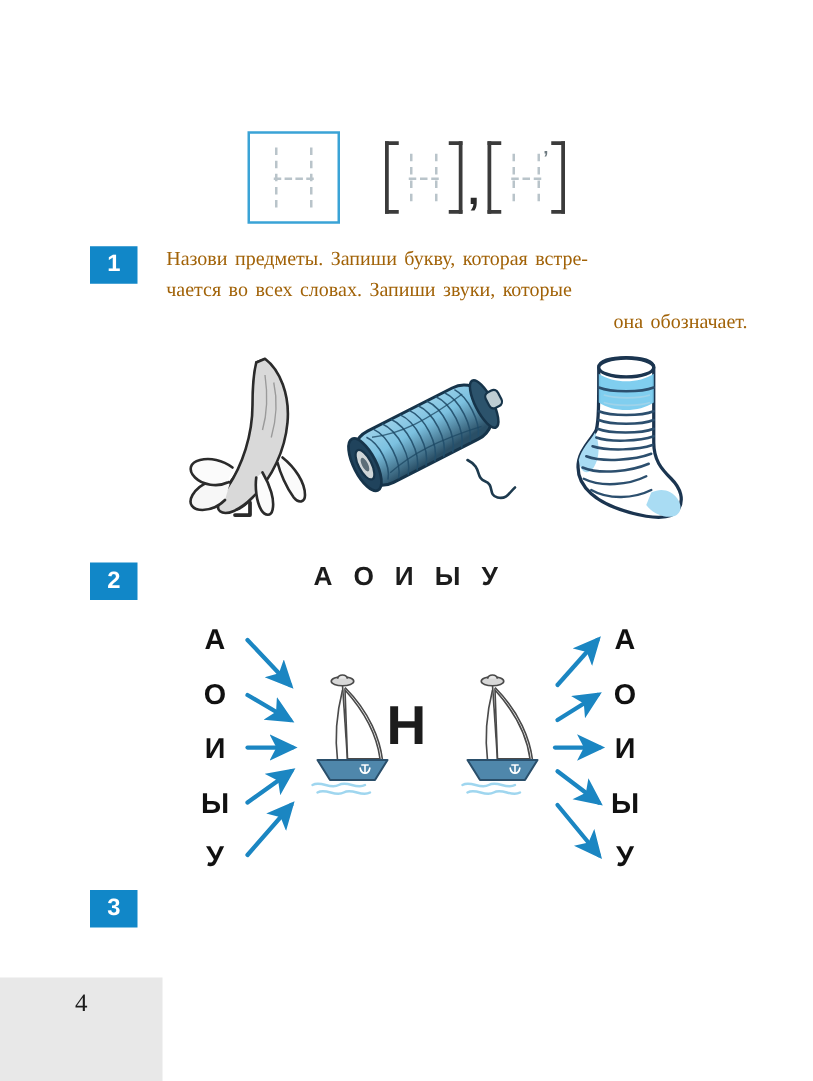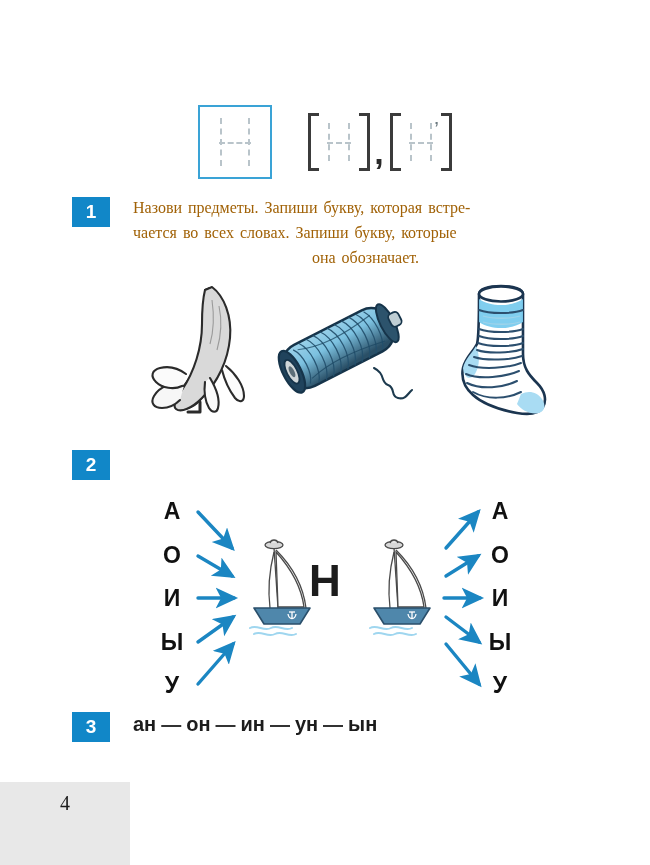--- a/index.html
+++ b/index.html
@@ -154,21 +154,21 @@
     top: 196px;
     left: 133px;
     width: 465px;
     font-size: 16px;
     line-height: 1.55;
     color: #a16207;
     text-align: justify;
     word-spacing: 2px;
     font-family: Liberation Serif, serif;
   }
-  .task1-text .lastline { text-align: center; }
+  .task1-text .lastline { text-align: right; }
 
   
   .pictures {
     position: absolute;
     top: 282px;
     left: 0;
     width: 650px;
     height: 146px;
   }
   .pic { position: absolute; }
@@ -323,21 +323,21 @@
         </span>
         <span class="brk close"></span>
       </div>
 
     </div>
   </div>
 
   <div class="badge" id="badge-1">1</div>
   <div class="task1-text">
     <div>Назови предметы. Запиши букву, которая встре-</div>
-    <div>чается во всех словах. Запиши букву, которые</div>
+    <div>чается во всех словах. Запиши звуки, которые</div>
     <div class="lastline">она обозначает.</div>
   </div>
 
   <div class="pictures">
 
     <svg class="pic" id="pic-banana" viewBox="0 0 106 132">
       <g stroke="#2b2b2b" stroke-width="2.1" stroke-linejoin="round" stroke-linecap="round">
         <path d="M62 6 C74 16 82 38 80 58 C78 80 66 102 52 118 C44 127 36 128 32 124 C28 120 30 112 36 104 C50 86 60 62 60 40 C60 24 58 14 57 8 Z" fill="#f4f4f4"></path>
         <path d="M57 8 C55 16 54 30 54 42 C54 66 46 90 34 108 C28 117 24 124 28 127 C33 131 44 126 54 116 C70 100 80 78 82 56 C84 34 76 14 64 5 Z" fill="#d9d9d9"></path>
         <path d="M36 104 C24 100 12 104 6 114 C2 121 6 126 14 126 C22 126 28 122 32 118" fill="#f7f7f7"></path>
@@ -413,20 +413,21 @@
       </g>
       <g stroke="#9fd3ea" stroke-width="1.3" fill="none">
         <path d="M28 34 C38 37 56 37 65 34"></path>
         <path d="M28 40 C38 43 56 43 65 40"></path>
       </g>
     </svg>
 
   </div>
 
   <div class="badge" id="badge-2">2</div>
+  <div class="vowel-header">А  О  И  Ы  У</div>
 
   <div class="diagram">
 
     <svg class="arrow-svg" viewBox="0 0 650 215">
       <defs>
         <marker id="ah" markerWidth="7" markerHeight="7" refX="5.4" refY="3.1" orient="auto">
           <path d="M0,0 L6.6,3.1 L0,6.2 L1.6,3.1 Z" fill="#1b86c2"></path>
         </marker>
       </defs>
       <g stroke="#1b86c2" stroke-width="3.4" marker-end="url(#ah)" fill="none" stroke-linecap="round">
@@ -501,21 +502,18 @@
         <path d="M10 94 C17 90 24 98 31 94 C38 90 45 98 52 94"></path>
         <path d="M14 100 C21 96 28 104 35 100 C42 96 49 104 56 100"></path>
       </g>
     </svg>
 
     <div class="center-letter">Н</div>
   </div>
 
   <div class="badge" id="badge-3">3</div>
   <div class="syllables">
-    <div class="syl-row">
-      <span>ан</span><span class="dash">—</span><span>он</span><span class="dash">—</span><span>ин</span><span class="dash">—</span><span>ун</span><span class="dash">—</span><span>ын</span>
-    </div>
   </div>
 
   <div class="footer-block"></div>
   <div class="page-number">4</div>
 
 </div>
 
 </body></html>

